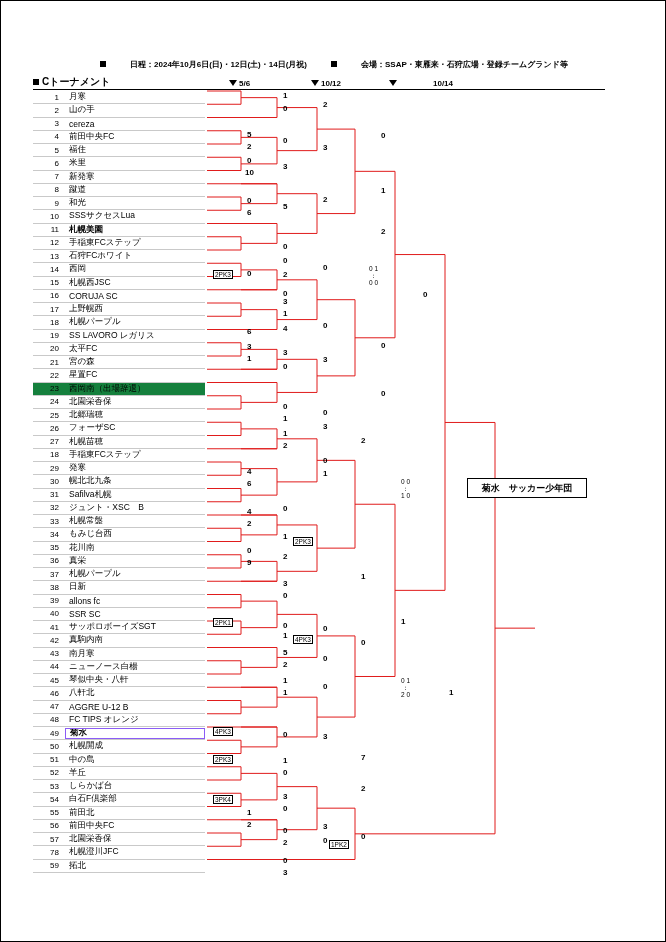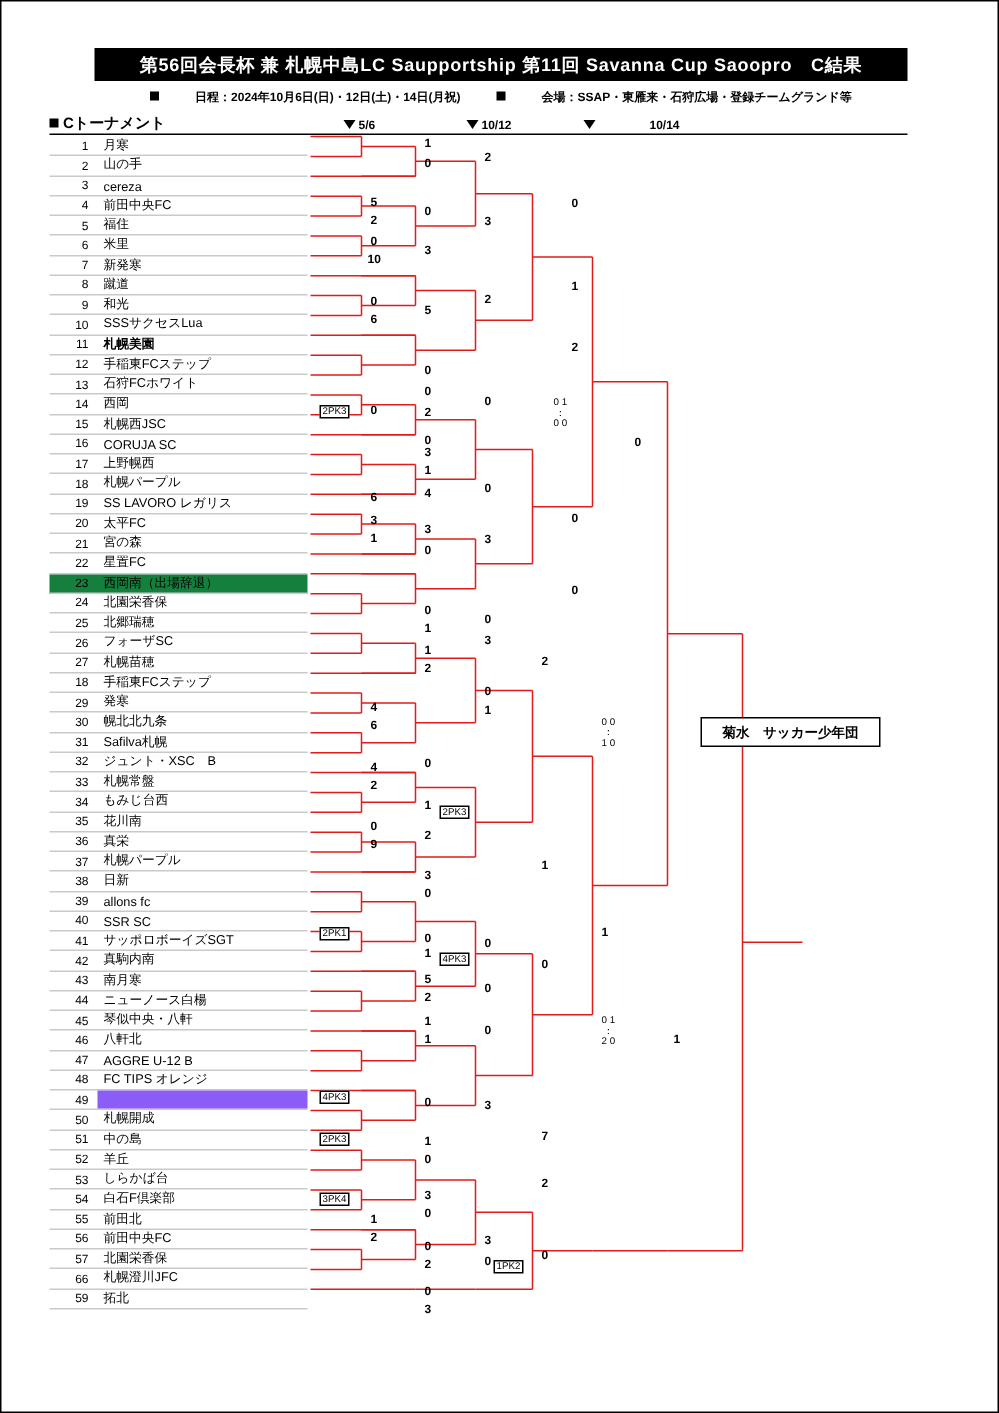--- a/index.html
+++ b/index.html
@@ -56,21 +56,21 @@
     width:26px;text-align:right;padding-right:6px;
     font-size:8px;color:#000;flex:none;
   }
   .team-row .nm{
     flex:1;font-size:8.5px;padding-left:4px;
     white-space:nowrap;overflow:hidden;
   }
   .team-row.bold .nm{font-weight:bold;}
   .team-row.grey{background:#15803d;}
   .team-row.boxed .nm{
-    border:6px solid #8b5cf6;height:11px;display:flex;align-items:center;
+    border:1px solid #8b5cf6;height:11px;display:flex;align-items:center;
     box-sizing:border-box;margin-right:0;
   }
   
   .bracket{
     position:absolute;left:204px;top:84px;width:400px;height:810px;
   }
   .bracket svg{display:block;}
   
   .score{
     position:absolute;font-size:8px;font-weight:bold;color:#000;
@@ -91,21 +91,20 @@
     font-size:9px;font-weight:bold;
   }
   .sq{display:inline-block;width:6px;height:6px;background:#000;margin-right:3px;}
   .tri{display:inline-block;width:0;height:0;border-left:4px solid transparent;border-right:4px solid transparent;border-top:6px solid #000;margin-right:2px;}
 </style>
 </head>
 <body>
 
 <div class="page">
 
-  <div class="title-bar">第56回会長杯 兼 札幌中島LC Saupportship 第11回 Savanna Cup Saoopro　C結果</div>
 
   <div class="subtitle-row">
     <span class="sq"></span>
     <span>日程：2024年10月6日(日)・12日(土)・14日(月祝)</span>
     <span class="sq"></span>
     <span>会場：SSAP・東雁来・石狩広場・登録チームグランド等</span>
   </div>
 
   <div class="tourn-label">
     <span class="sq"></span>
@@ -350,21 +349,21 @@
       </div>
       <div class="team-row">
         <div class="num">56</div>
         <div class="nm">前田中央FC</div>
       </div>
       <div class="team-row">
         <div class="num">57</div>
         <div class="nm">北園栄香保</div>
       </div>
       <div class="team-row">
-        <div class="num">66</div>
+        <div class="num">78</div>
         <div class="nm">札幌澄川JFC</div>
       </div>
       <div class="team-row">
         <div class="num">59</div>
         <div class="nm">拓北</div>
       </div>
     </div>
 
   <div class="bracket" id="bracket">
     <svg id="bracket-svg" width="400" height="810">

